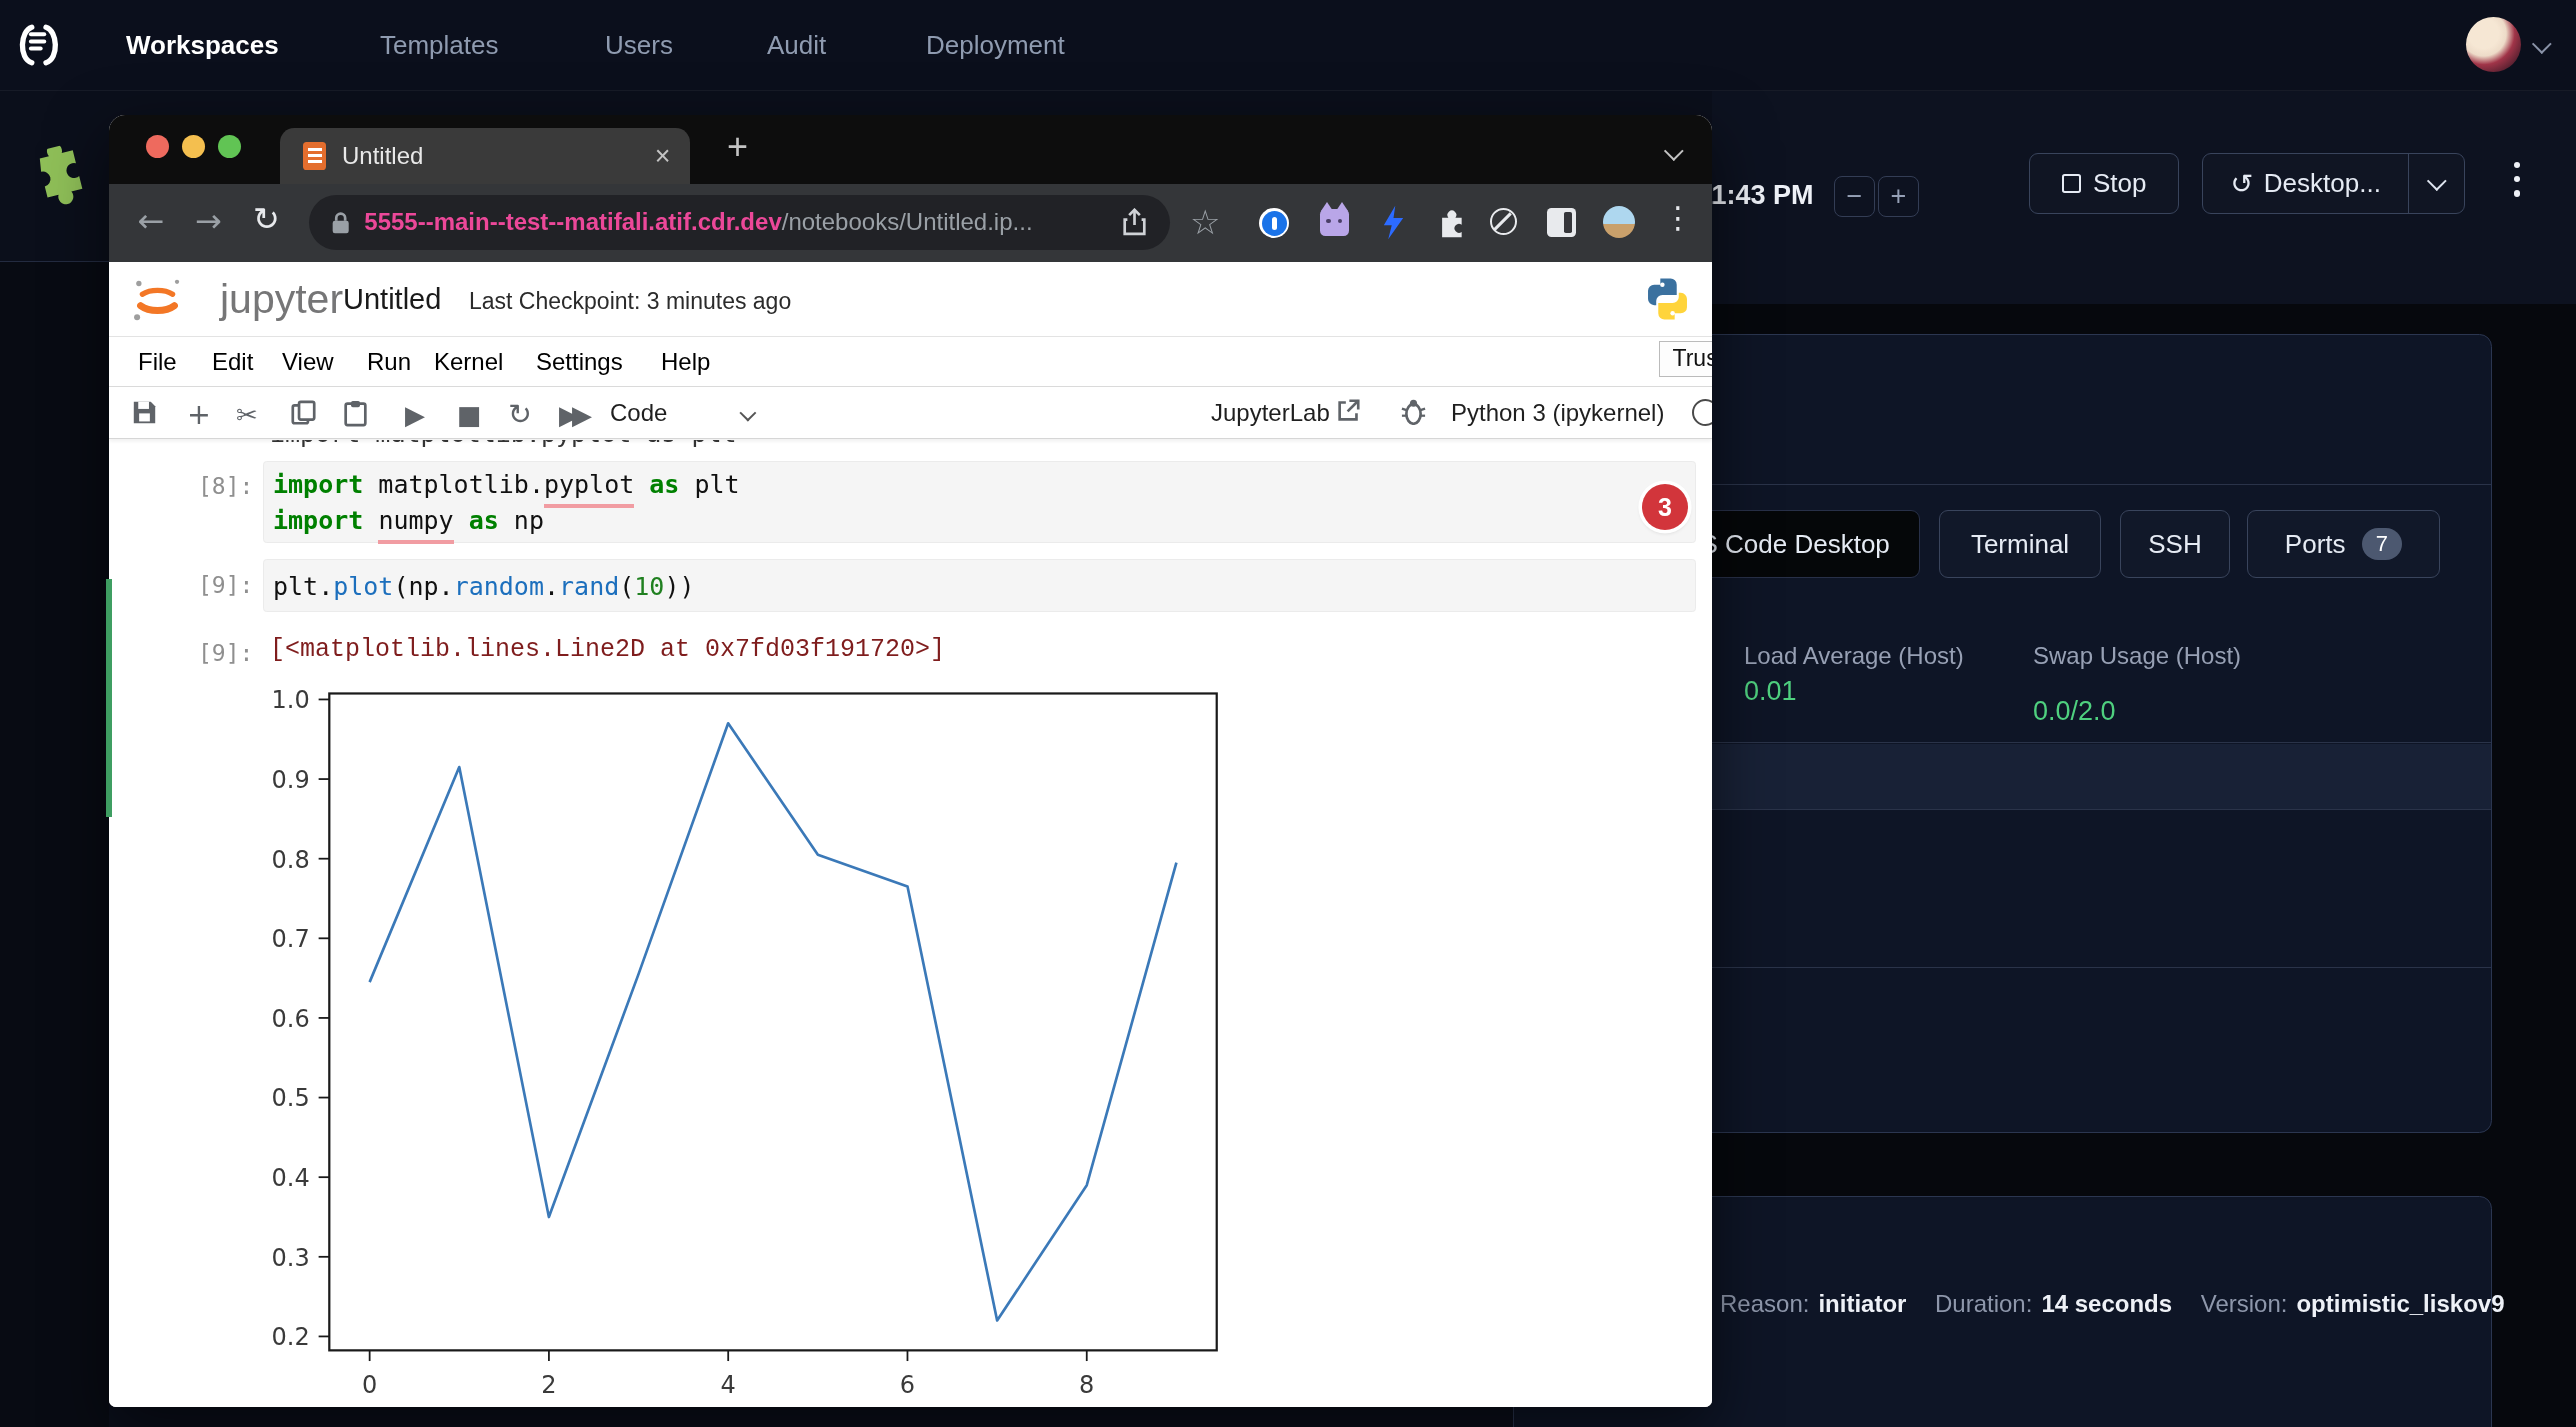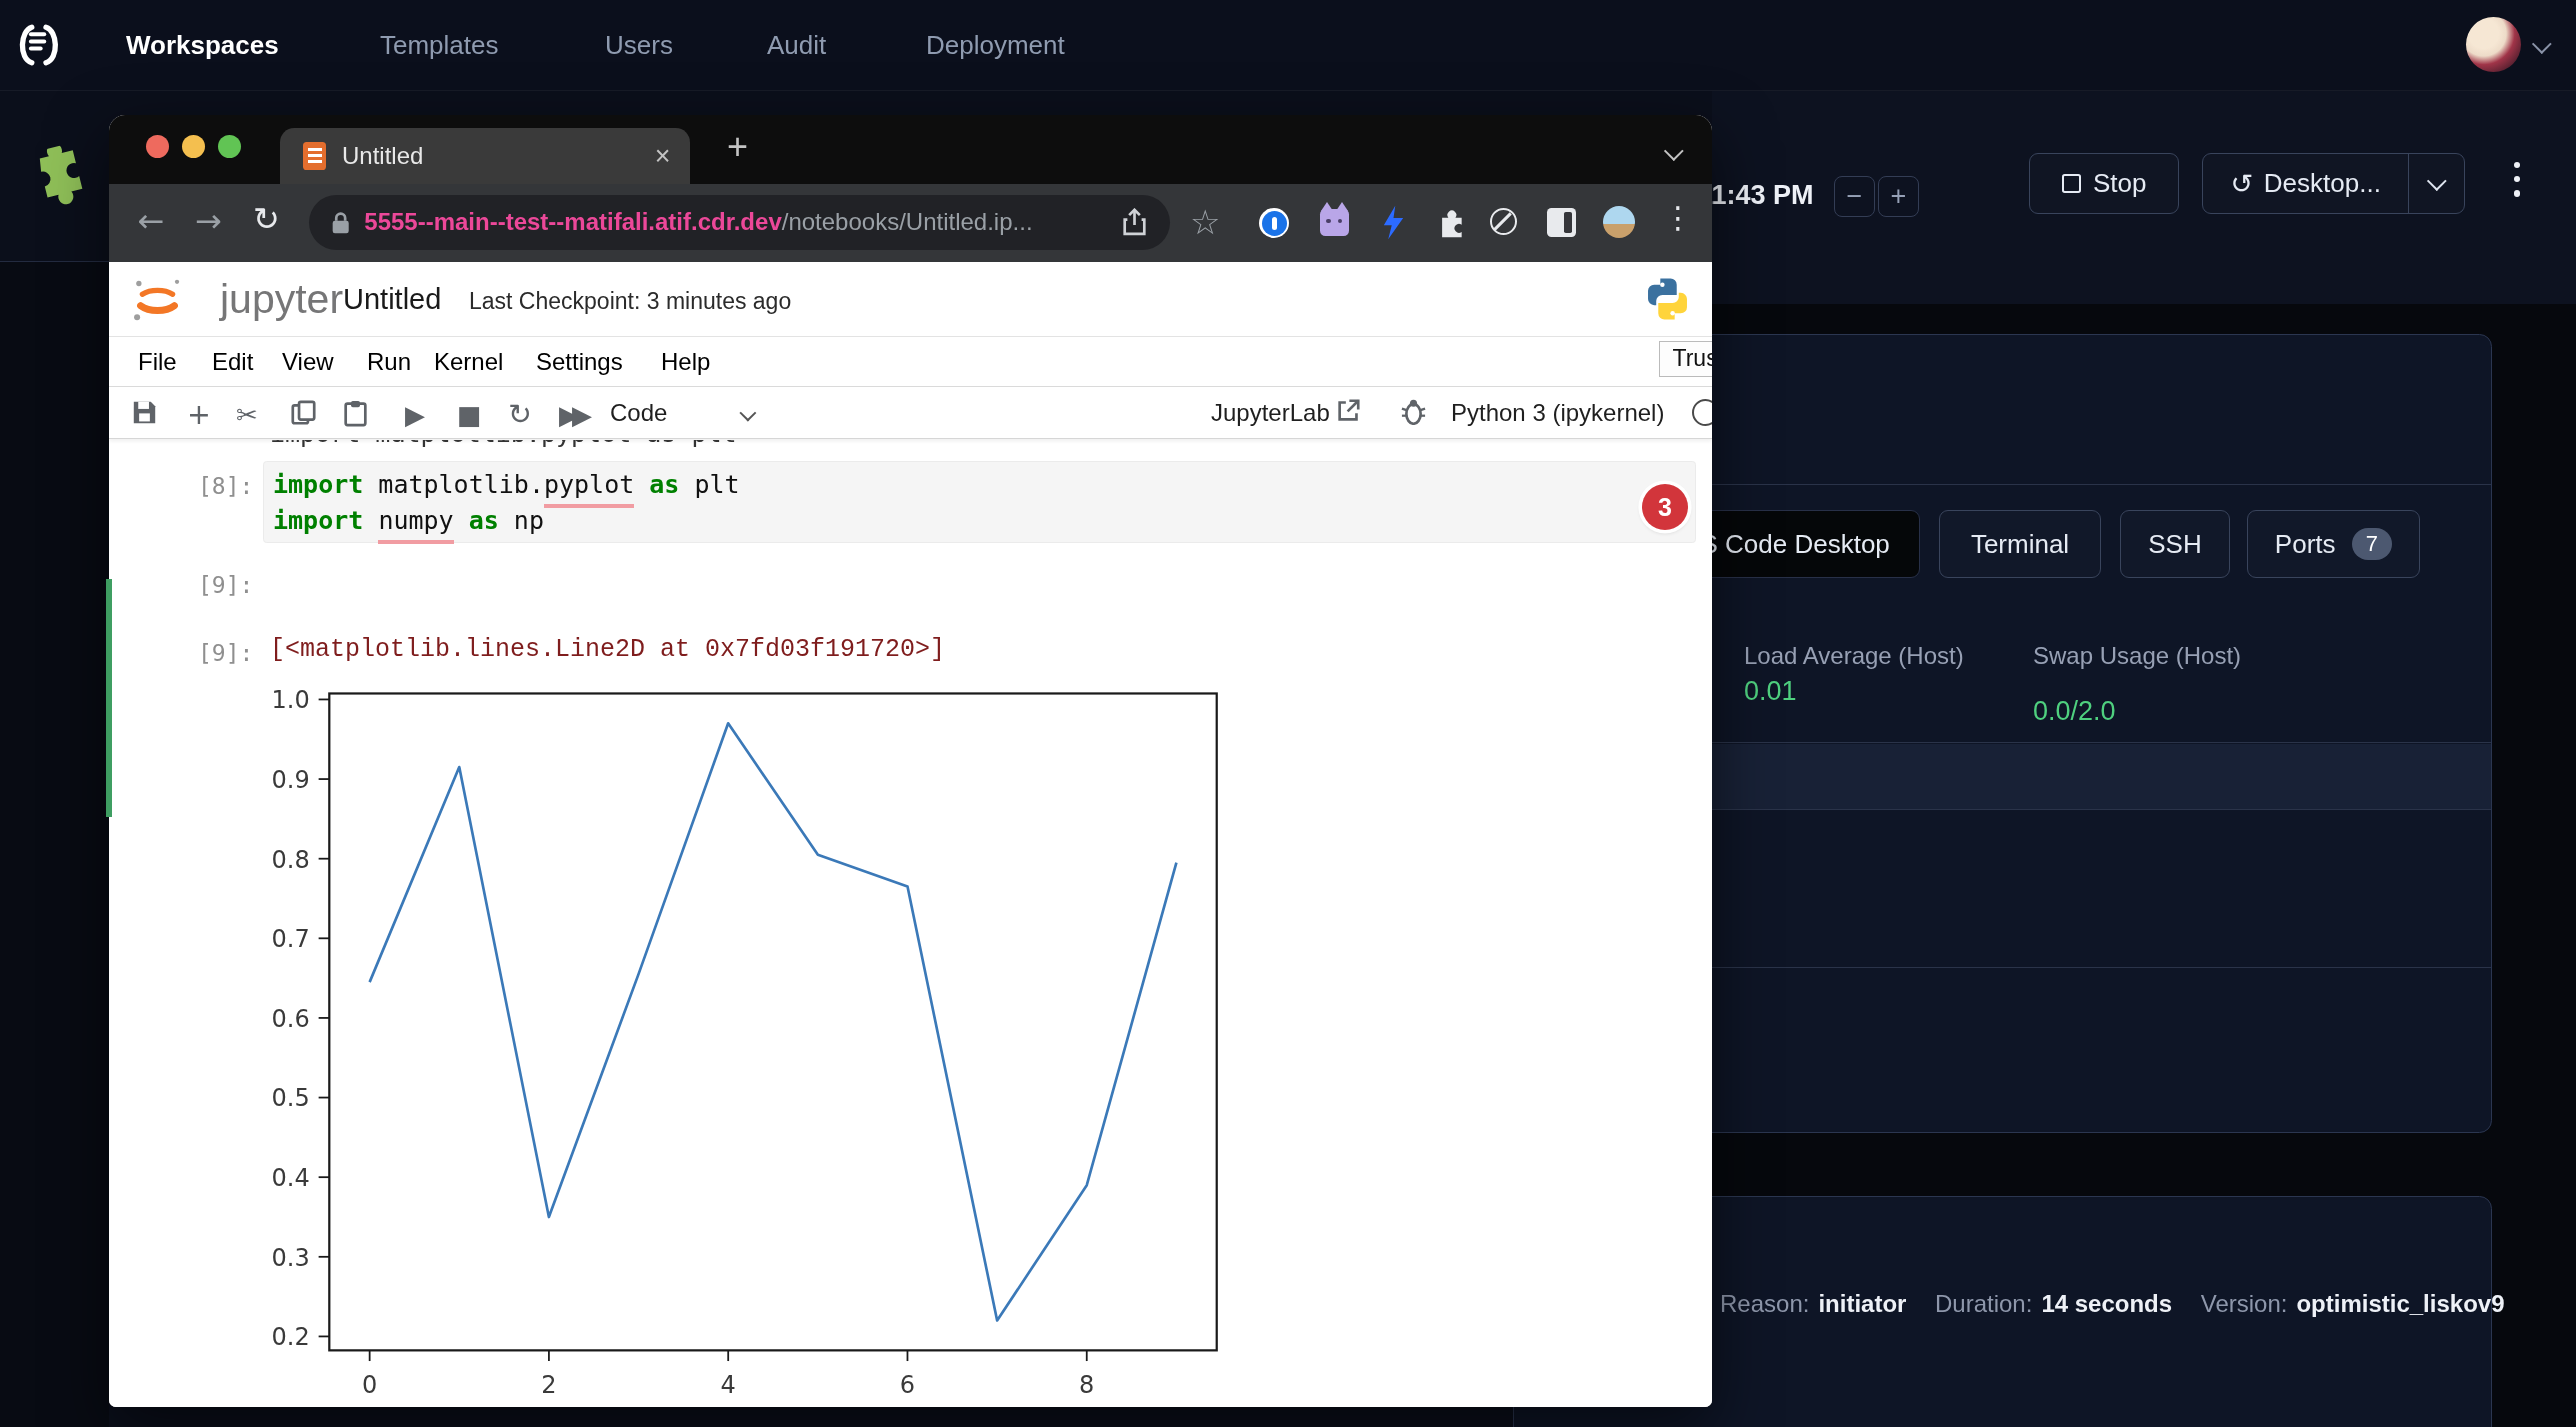--- a/index.html
+++ b/index.html
@@ -126,21 +126,21 @@
 
     <div class="abs btn-dark" style="left:139px;top:175px;width:267px;height:68px;background:#050709;border-color:#283048;">
       <span>VS Code Desktop</span>
     </div>
     <div class="abs btn-dark" style="left:425px;top:175px;width:162px;height:68px;">
       <span>Terminal</span>
     </div>
     <div class="abs btn-dark" style="left:606px;top:175px;width:110px;height:68px;">
       <span>SSH</span>
     </div>
-    <div class="abs btn-dark" style="left:733px;top:175px;width:173px;height:68px;gap:16px;">
+    <div class="abs btn-dark" style="left:733px;top:175px;width:193px;height:68px;gap:16px;">
       <span>Ports</span>
       <span class="badge-pill">7</span>
     </div>
 
     <div class="abs stat-label" style="left:230px;top:307px;">Load Average (Host)</div>
     <div class="abs stat-value" style="left:230px;top:341px;">0.01</div>
     <div class="abs stat-label" style="left:519px;top:307px;">Swap Usage (Host)</div>
     <div class="abs stat-value" style="left:519px;top:361px;text-align:center;">0.0/2.0</div>
 
     <div class="abs cdivider" style="top:407px;"></div>
@@ -319,20 +319,23 @@
       </div>
 
       <span class="abs prompt" style="left:89px;top:210px;">[8]:</span>
       <div class="abs cellbox" style="left:154px;top:198px;width:1433px;height:82px;padding:5.3px 0 0 9px;">
         <div class="code"><span class="kw">import</span><span> matplotlib.</span><span class="misspell">pyplot</span><span> </span><span class="kw">as</span><span> plt</span></div>
         <div class="code"><span class="kw">import</span><span> </span><span class="misspell">numpy</span><span> </span><span class="kw">as</span><span> np</span></div>
       </div>
       <div class="abs runbadge" style="left:1533px;top:221px;">3</div>
 
       <span class="abs prompt" style="left:89px;top:309px;">[9]:</span>
+      <div class="abs cellbox" style="left:154px;top:296px;width:1433px;height:53px;padding:9px 0 0 9px;">
+        <div class="code"><span>plt.</span><span class="fn">plot</span><span>(np.</span><span class="fn">random</span><span>.</span><span class="fn">rand</span><span>(</span><span class="num">10</span><span>))</span></div>
+      </div>
 
       <span class="abs prompt" style="left:89px;top:377px;">[9]:</span>
       <div class="abs outtext" style="left:161px;top:372px;">[&lt;matplotlib.lines.Line2D at 0x7fd03f191720&gt;]</div>
 
       <svg class="abs" style="left:158px;top:409px;" width="988" height="739" viewBox="0 0 1110 830" id="chart">
           <rect x="70" y="24" width="997" height="738" fill="none" stroke="#1a1a1a" stroke-width="2.5"></rect>
           <line x1="58" y1="746.3454545454546" x2="70" y2="746.3454545454546" stroke="#1a1a1a" stroke-width="2"></line>
           <text x="48" y="756.3454545454546" text-anchor="end" font-size="27" fill="#3a3a3a">0.2</text>
           <line x1="58" y1="656.8909090909091" x2="70" y2="656.8909090909091" stroke="#1a1a1a" stroke-width="2"></line>
           <text x="48" y="666.8909090909091" text-anchor="end" font-size="27" fill="#3a3a3a">0.3</text>

